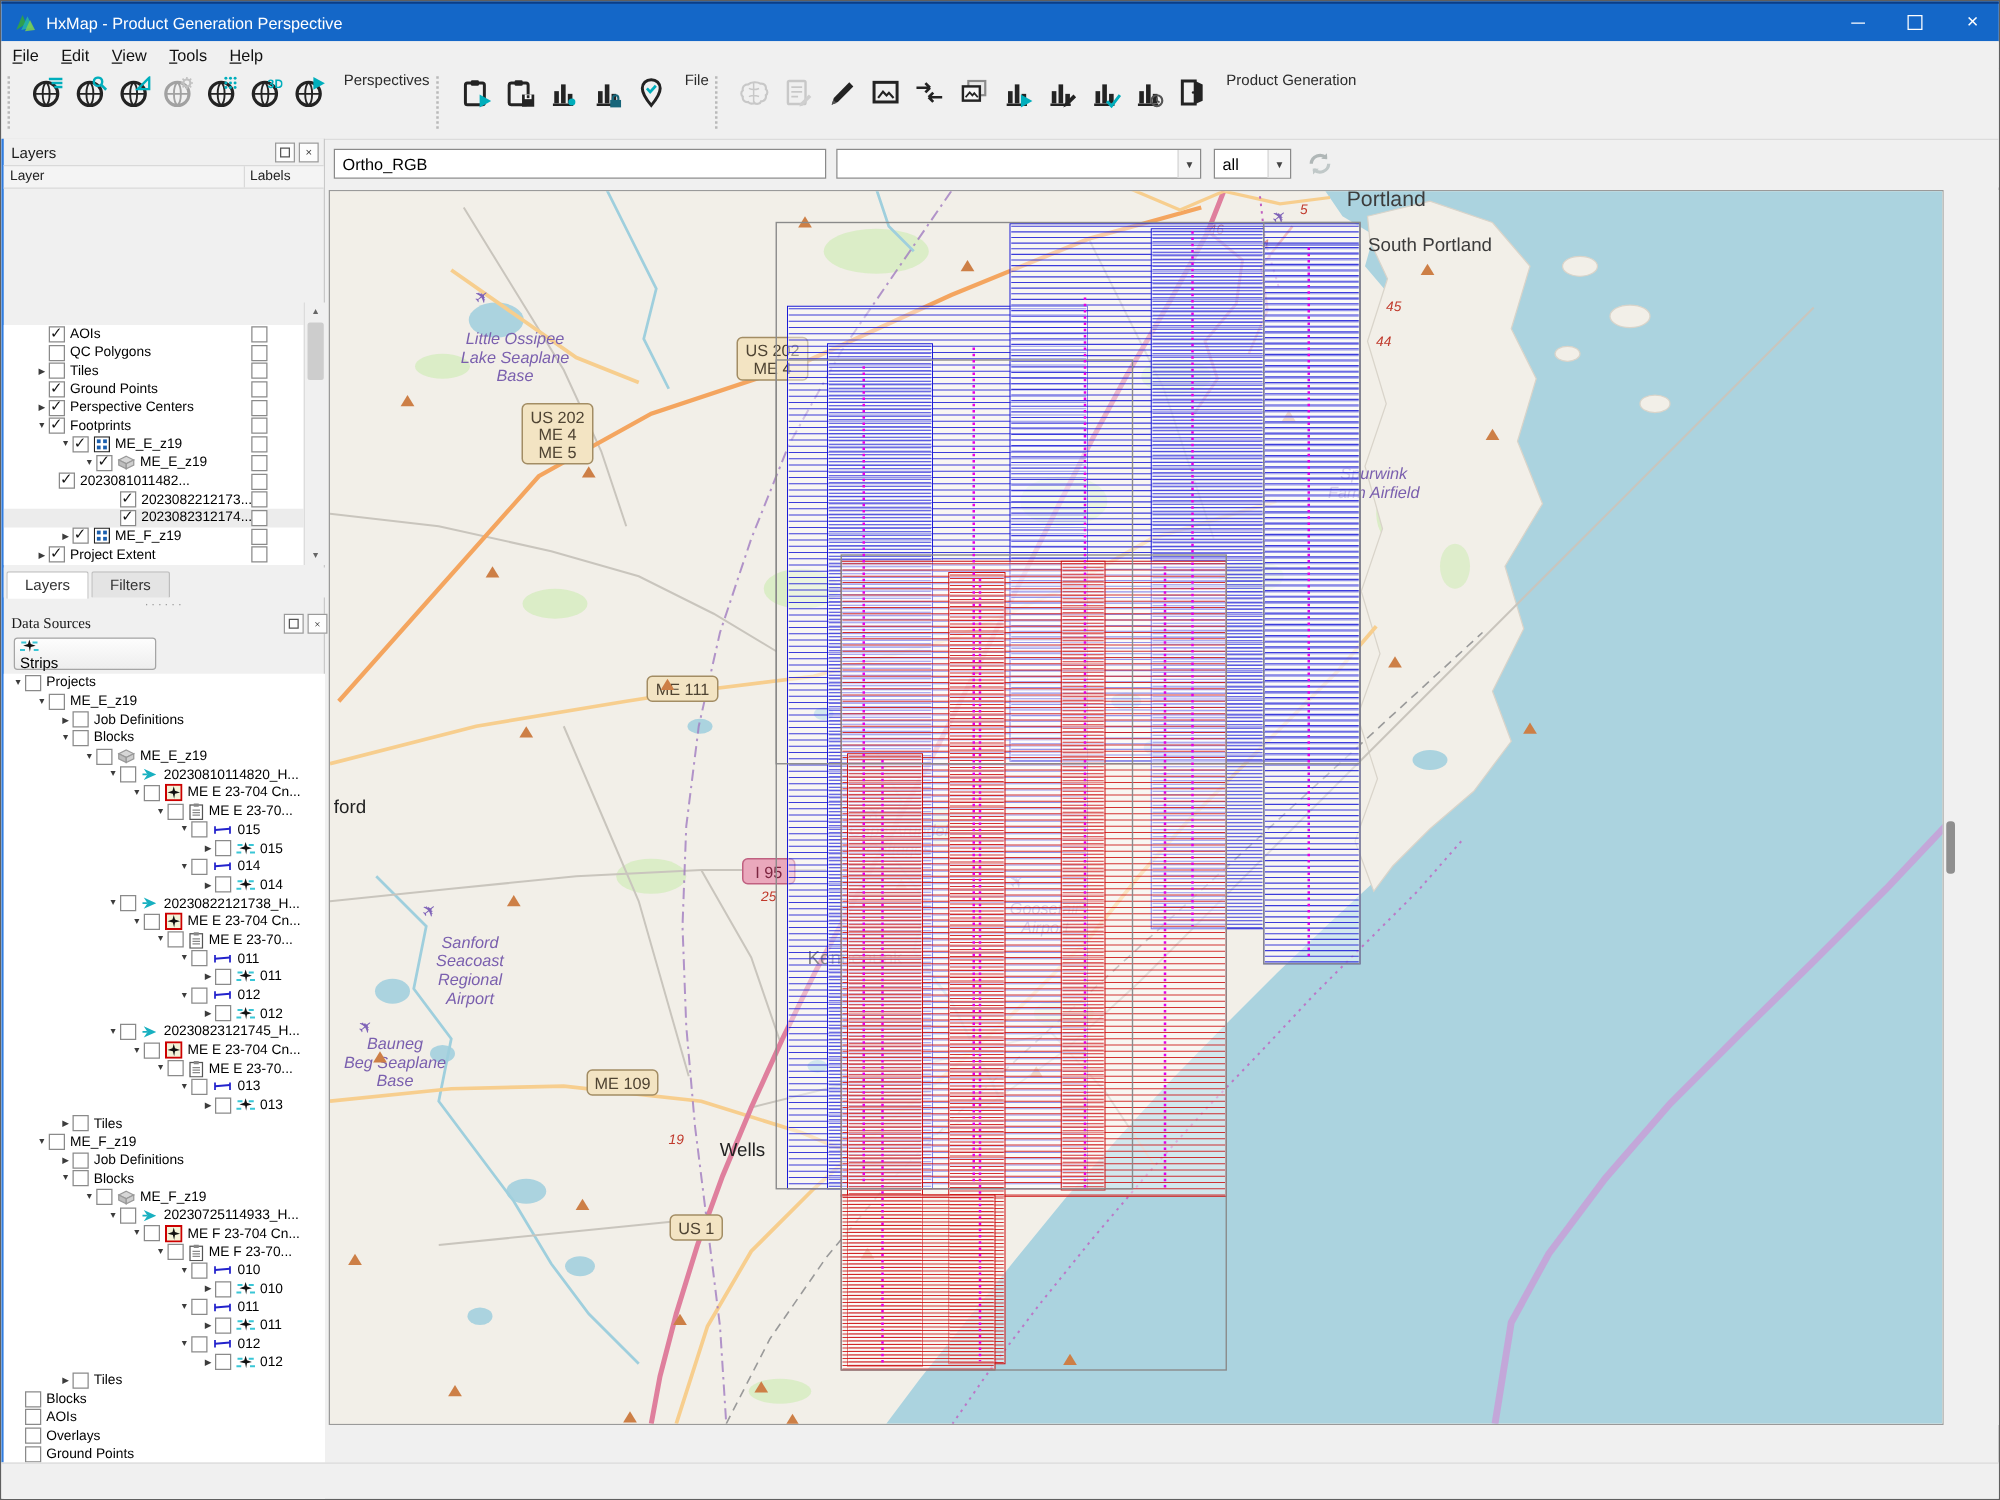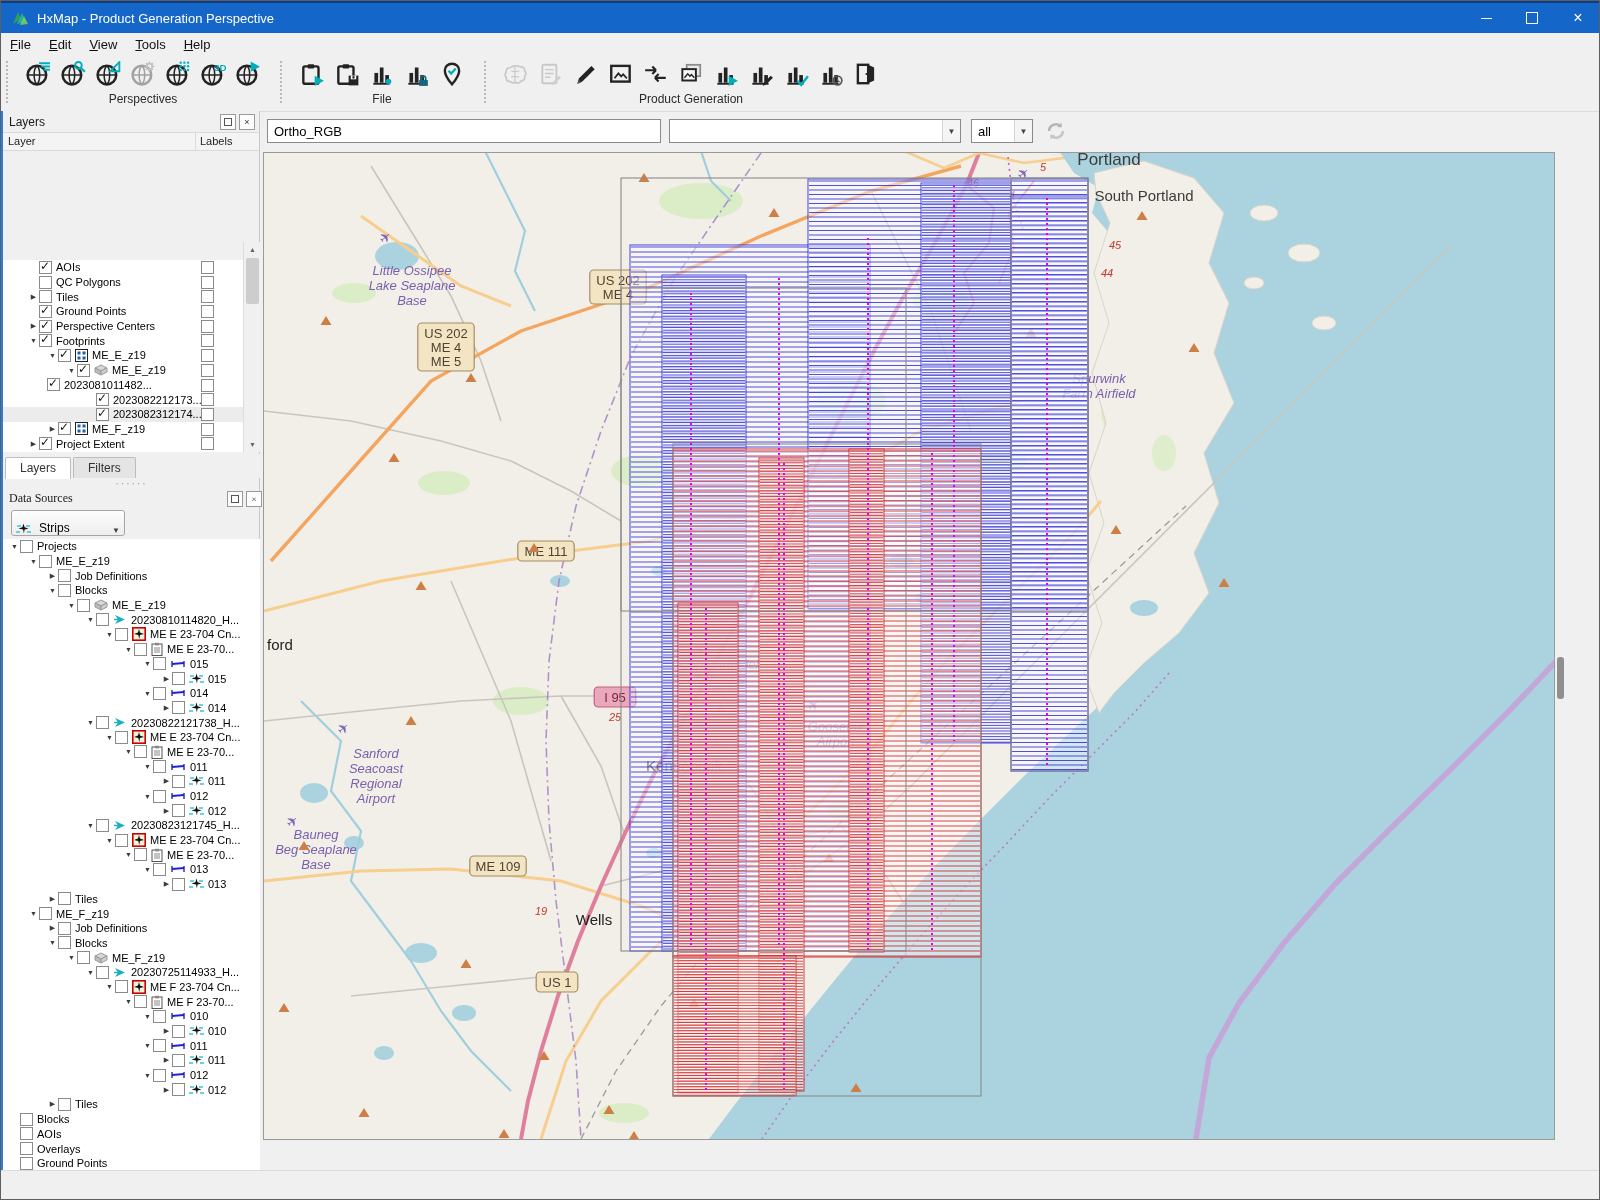--- a/index.html
+++ b/index.html
@@ -12,21 +12,21 @@
   .wbtn .min{display:block;width:11px;border-top:1px solid #fff;}
   .wbtn .max{display:block;width:10px;height:10px;border:1px solid #fff;}
   .wbtn .cls{font-size:16px;line-height:1;}
   
   #menubar{position:absolute;left:0;top:32px;width:1600px;height:22px;background:#f0f0f0;display:flex;align-items:center;font-size:13px;color:#111;}
   .menu-item{padding:2px 9px;cursor:default;}
   .menu-item u{text-decoration:underline;}
   
   #toolbar{position:absolute;left:0;top:54px;width:1600px;height:56px;background:#f0f0f0;display:flex;border-bottom:1px solid #dcdcdc;}
   .tsep{border-left:2px dotted #b9b9b9;margin:6px 3px 8px 5px;}
-  .tgroup{display:flex;flex-direction:column;}
+  .tgroup{display:flex;}
   .ticons{display:flex;gap:5px;padding:3px 12px 0 12px;}
   .tbtn{width:30px;height:32px;display:flex;align-items:center;justify-content:center;border-radius:3px;}
   .tbtn.disabled{opacity:.38;filter:grayscale(1);}
   .tlabel{text-align:center;font-size:12px;color:#2b2b2b;padding-top:2px;}
   
   #productbar{position:absolute;left:260px;top:111px;width:1340px;height:38px;background:#f0f0f0;display:flex;align-items:center;}
   .tinput{height:22px;border:1px solid #8a8a8a;background:#fff;font-size:13px;padding:0 6px;font-family:inherit;}
   #layer-name-input{width:380px;margin-left:6px;}
   .combo{height:24px;border:1px solid #8a8a8a;background:#fff;display:flex;align-items:center;box-sizing:border-box;font-size:13px;}
   .combo .cval{flex:1;padding:0 6px;white-space:nowrap;overflow:hidden;}
@@ -47,21 +47,21 @@
   #layers-tree{position:absolute;left:0;top:149px;width:240px;height:192px;background:#fff;overflow:hidden;}
   #layers-scroll{position:absolute;left:240px;top:131px;width:17px;height:210px;background:#f0f0f0;border-left:1px solid #dcdcdc;}
   #layers-scroll .sa{height:15px;display:flex;align-items:center;justify-content:center;font-size:7px;color:#666;}
   #layers-scroll .sthumb{margin:1px 2px;height:46px;background:#cdcdcd;border-radius:2px;}
   #layers-scroll .sa.dn{position:absolute;bottom:0;left:0;right:0;}
   #panel-tabs{position:absolute;left:0;top:343px;width:257px;height:24px;background:#f0f0f0;display:flex;align-items:flex-end;padding-left:2px;box-sizing:border-box;}
   .tab{font-size:12px;padding:3px 14px;border:1px solid #bdbdbd;border-bottom:none;background:#e4e4e4;color:#333;margin-right:2px;border-radius:2px 2px 0 0;}
   .tab.active{background:#fff;position:relative;top:1px;padding-bottom:4px;}
   #panel-splitter{position:absolute;left:0;top:367px;width:257px;height:10px;display:flex;align-items:center;justify-content:center;color:#9a9a9a;font-size:10px;letter-spacing:2px;}
   #ds-title{position:absolute;left:0;top:377px;width:257px;font-family:Liberation Serif, serif;}
-  #strips-combo{position:absolute;left:8px;top:399px;width:112px;height:24px;border:1px solid #a5a5a5;border-radius:3px;background:linear-gradient(#fdfdfd,#eee);display:flex;align-items:flex-end;font-size:12px;}
+  #strips-combo{position:absolute;left:8px;top:399px;width:112px;height:24px;border:1px solid #a5a5a5;border-radius:3px;background:linear-gradient(#fdfdfd,#eee);display:flex;align-items:flex-start;font-size:12px;flex-direction:column;}
   #strips-combo .cval{flex:1;padding-left:4px;}
   #strips-combo .carr{width:16px;font-size:8px;color:#444;text-align:center;}
   #ds-tree{position:absolute;left:0;top:428px;width:257px;height:739px;background:#fff;overflow:hidden;}
   
   .trow{position:relative;display:flex;align-items:center;height:14.7px;font-size:11px;color:#000;white-space:nowrap;}
   .trow.hl{background:#ececec;}
   .texp{width:11px;font-size:7px;color:#3c3c3c;text-align:center;flex:none;}
   .tcb{width:11px;height:11px;border:1px solid #8a8a8a;background:#fff;flex:none;margin-right:4px;position:relative;box-sizing:content-box;}
   .tcb.on::after{content:"\2713";position:absolute;left:0px;top:-3px;font-size:12px;font-weight:bold;color:#111;}
   .ticon{flex:none;margin-right:4px;display:flex;align-items:center;}

